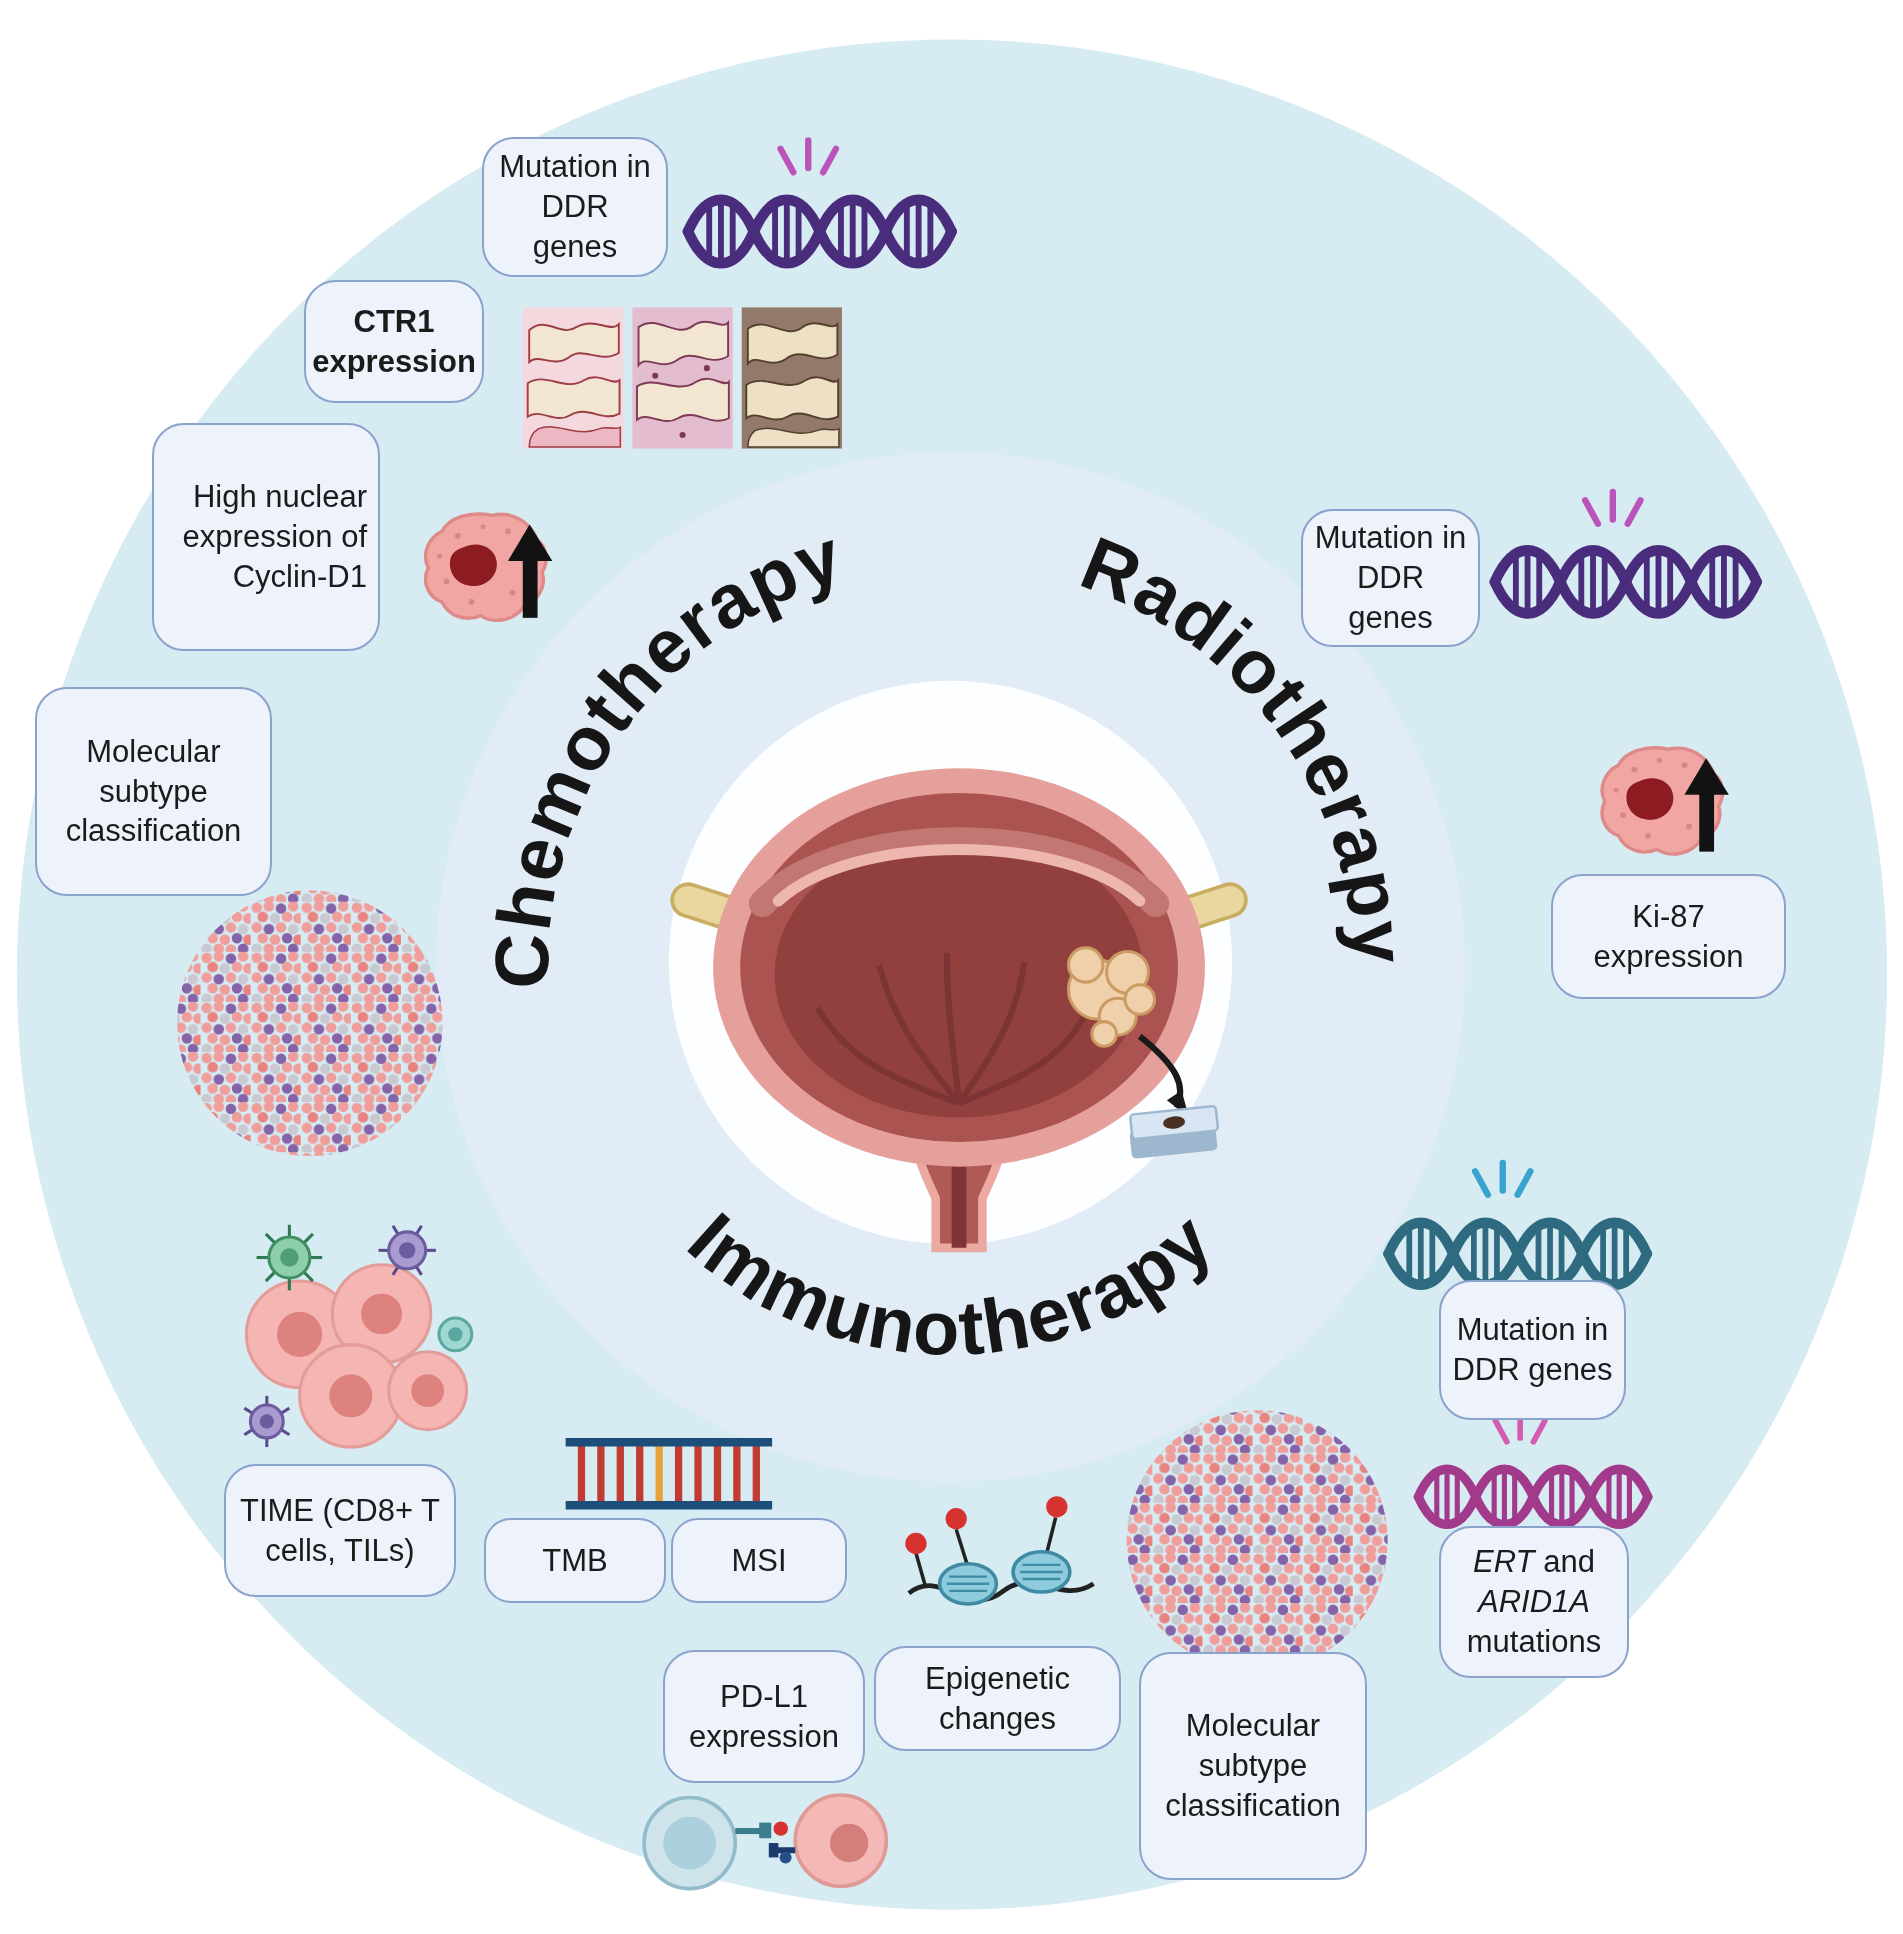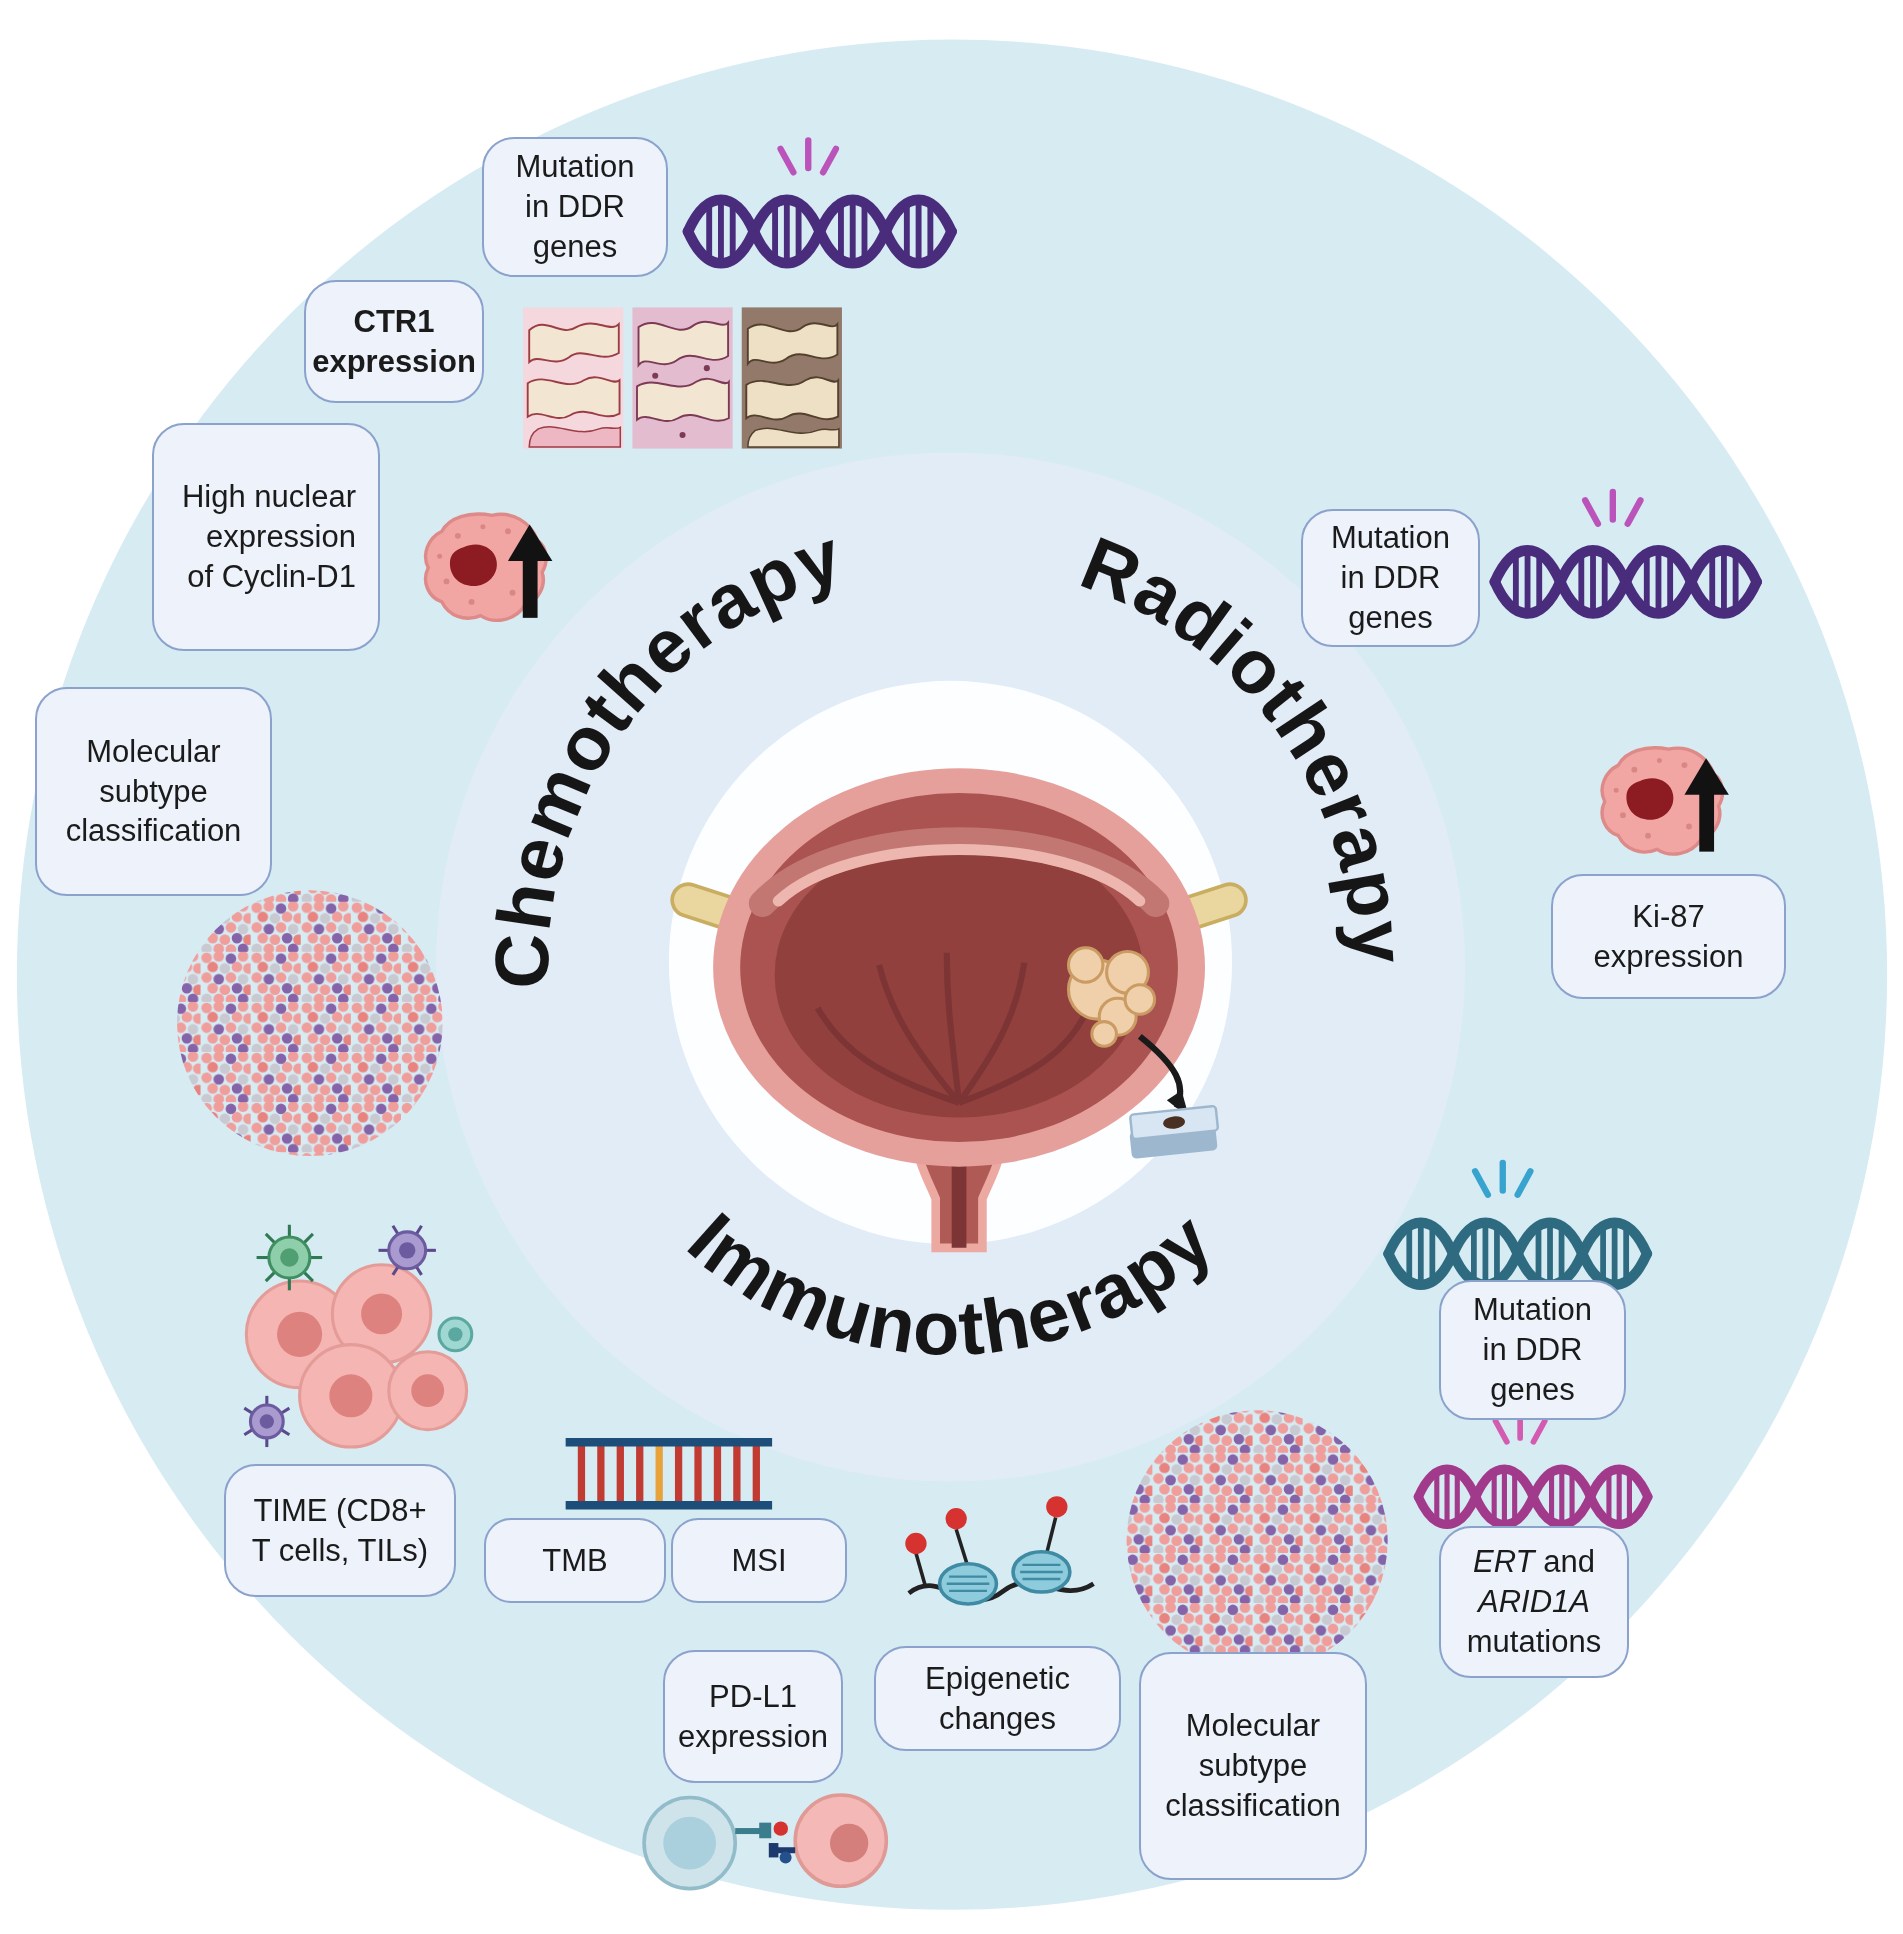--- a/index.html
+++ b/index.html
@@ -8,21 +8,21 @@
     font-family:"Liberation Sans",sans-serif;overflow:hidden;
   }
   svg.art{position:absolute;left:0;top:0;}
   .arc{
     font-family:"Liberation Sans",sans-serif;
     font-weight:700;font-size:100px;fill:#161616;letter-spacing:2px;
   }
   .box{
     position:absolute;background:#edf2fb;border:2.3px solid #8aa2cc;border-radius:32px;
     display:flex;align-items:center;justify-content:center;text-align:center;
-    font-size:31px;line-height:1.28;color:#1b1b1b;padding:6px 22px;box-sizing:border-box;
+    font-size:31px;line-height:1.28;color:#1b1b1b;padding:6px 11px;box-sizing:border-box;
     z-index:5;
   }
   .box.sm{border-radius:27px;}
   .it{font-style:italic;}
 </style>
 </head>
 <body>
 
 <div class="stage">
 
@@ -306,21 +306,21 @@
 </div>
 
 <div class="box sm" style="left:484px;top:1518px;width:182px;height:85px;">
   <span>TMB</span>
 </div>
 
 <div class="box sm" style="left:671px;top:1518px;width:176px;height:85px;">
   <span>MSI</span>
 </div>
 
-<div class="box" style="left:663px;top:1650px;width:180px;height:133px;">
+<div class="box" style="left:663px;top:1650px;width:202px;height:133px;">
   <span>PD-L1 expression</span>
 </div>
 
 <div class="box" style="left:874px;top:1646px;width:247px;height:105px;">
   <span>Epigenetic changes</span>
 </div>
 
 <div class="box" style="left:1139px;top:1652px;width:228px;height:228px;">
   <span>Molecular subtype classification</span>
 </div>

